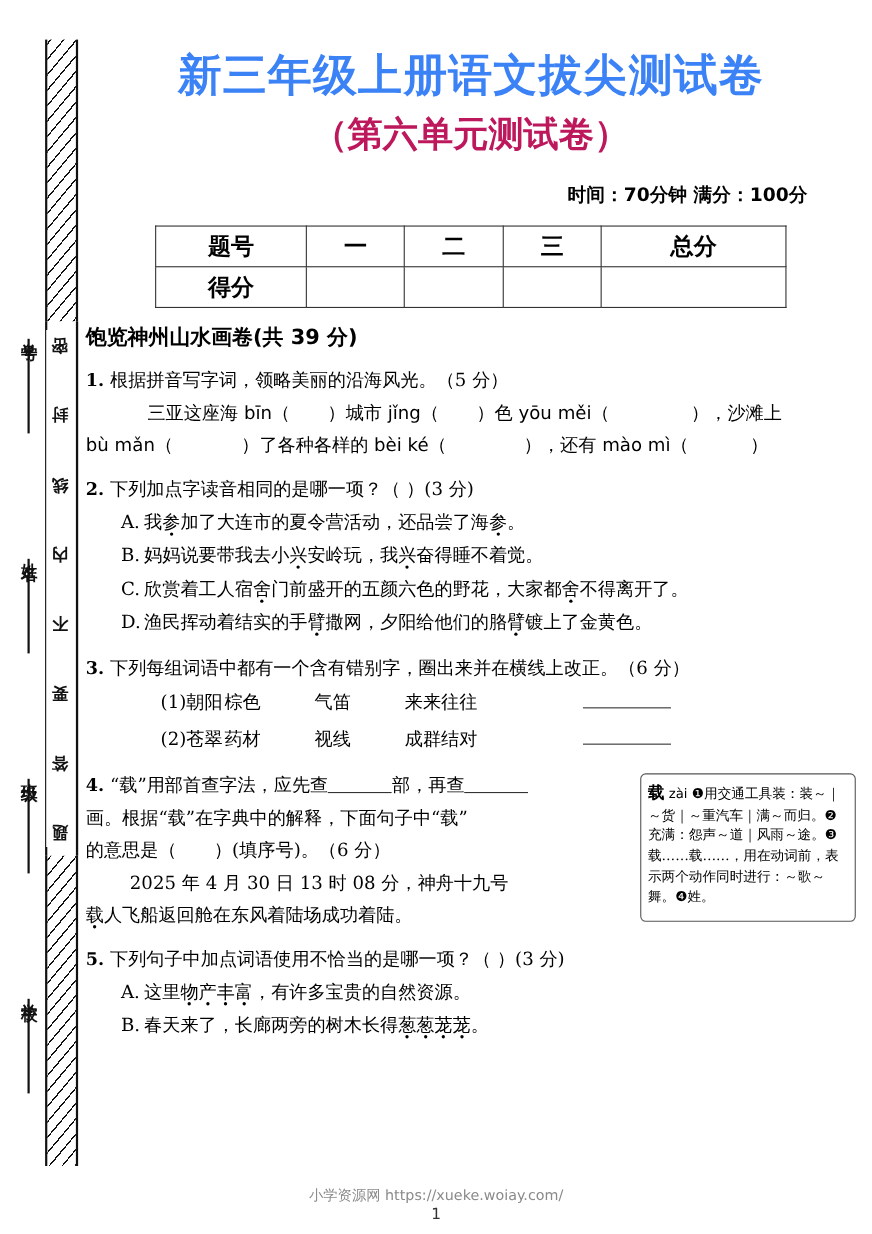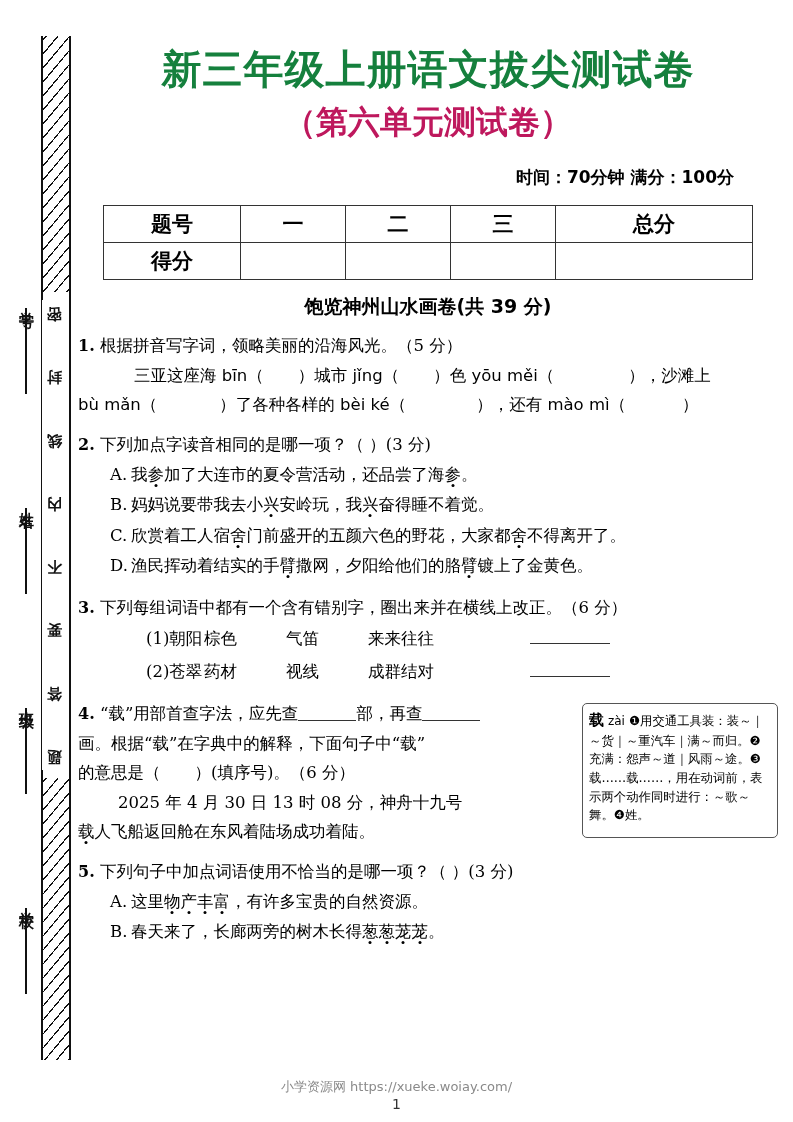--- a/index.html
+++ b/index.html
@@ -53,21 +53,21 @@
     position:absolute;left:78px;top:0;width:700px;height:1122px;
   }
 
   #title-main{
     text-align:center;
     font-family:"DejaVu Sans","Liberation Sans",sans-serif;
     font-weight:700;
     font-size:40px;
     letter-spacing:1px;
     margin-top:47px;
-    color:#15803d;
+    color:#3b82f6;
     line-height:1.1;
   }
   #title-sub{
     text-align:center;
     font-family:"DejaVu Sans","Liberation Sans",sans-serif;
     font-weight:700;
     font-size:32px;
     margin-top:14px;
     color:#be185d;
     line-height:1.1;
@@ -81,34 +81,33 @@
     padding-right:44px;
   }
 
   
   #score-table-wrap{
     margin-top:16px;
     display:flex;justify-content:center;
   }
   table#score-table{
     border-collapse:collapse;
-    width:650px;
+    width:574px;
   }
   table#score-table td{
     border:1.6px solid #333;
     height:34px;
     text-align:center;
     font-family:"DejaVu Sans","Liberation Sans",sans-serif;
     font-weight:700;
     font-size:21px;
   }
   table#score-table td.label-cell{width:134px;}
 
   #section-header{
-    text-align:center;
     font-family:"DejaVu Sans","Liberation Sans",sans-serif;
     font-weight:700;
     font-size:19px;
     margin-top:14px;
     letter-spacing:0px;
   }
 
   
   .q{
     margin-top:11px;

